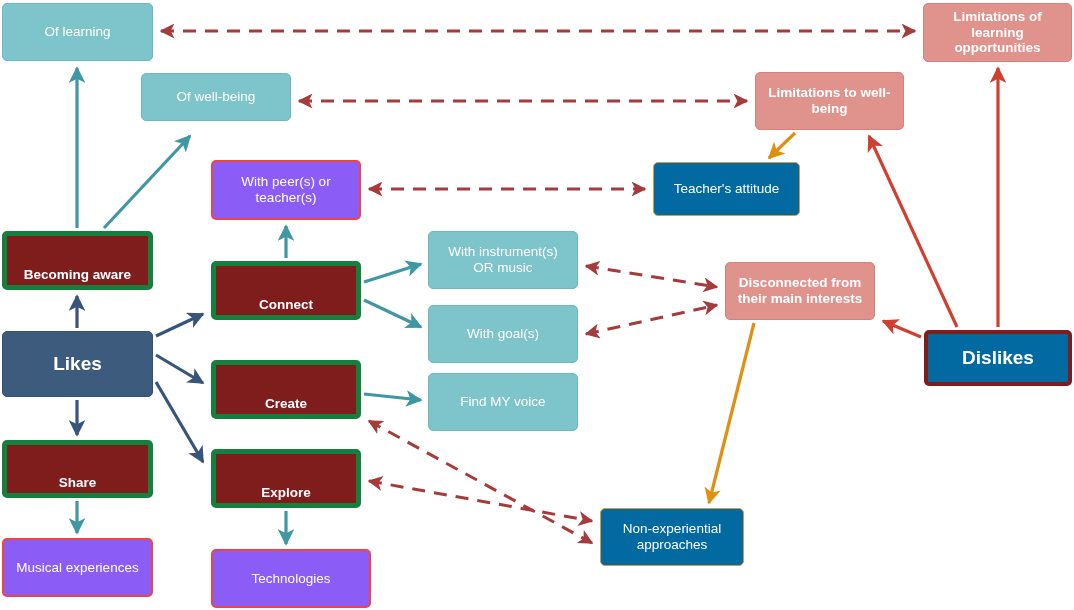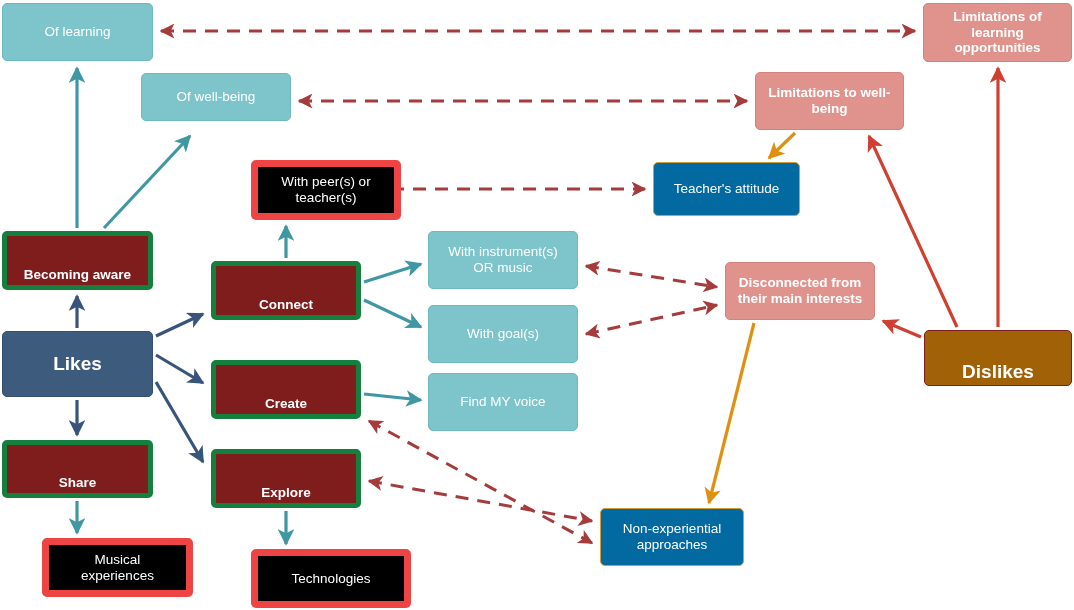--- a/index.html
+++ b/index.html
@@ -37,26 +37,26 @@
     color: #ffffff;
     line-height: 1.18;
     padding: 2px 8px;
     z-index: 2;
   }
   .node span {
     display: block;
     width: 100%;
   }
   
-  .teal-light  { background: #000000; border: 7px solid #ef4444; margin-left: 40px; }
+  .teal-light  { background: #8b5cf6; border: 2px solid #ef4444; }
   .teal-mid    { background: #7dc4cb; border: 1px solid #6bb9c1; }
   .teal-deep   { background: #7f1d1d; border: 5px solid #15803d; align-items: flex-end; }
   .navy        { background: #3d5b7c; border: 1px solid #32506f; }
   .salmon      { background: #e0938c; border: 1px solid #d4827b; }
-  .brick       { background: #a16207; border: 1px solid #7f1d1d; align-items: flex-end; }
+  .brick       { background: #0369a1; border: 4px solid #7f1d1d; }
   .gold        { background: #0369a1; border: 1px solid #d39d3e; }
 
   .fs-root   { font-size: 19px; font-weight: bold; }
   .fs-bold   { font-size: 13.5px; font-weight: bold; }
   .fs-reg    { font-size: 13.5px; font-weight: normal; }
 </style>
 </head>
 <body>
 
 <div id="diagram">

